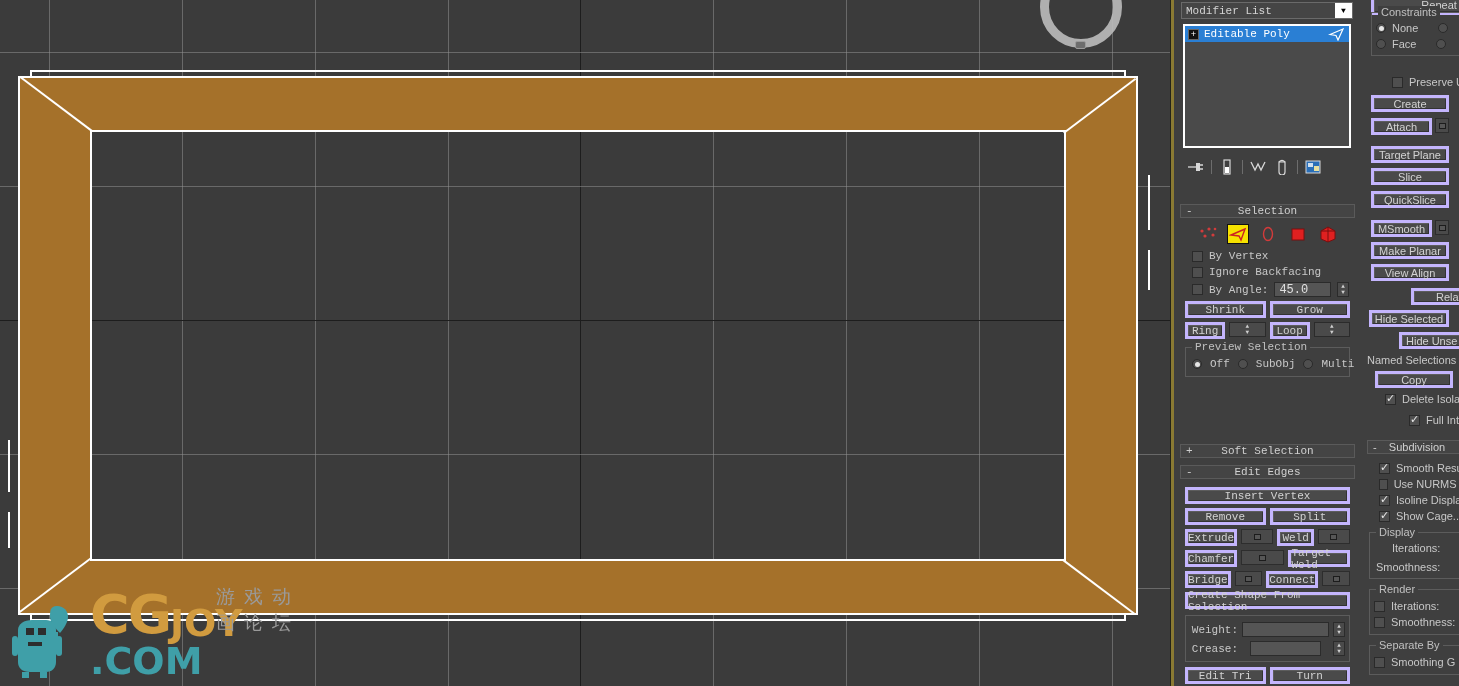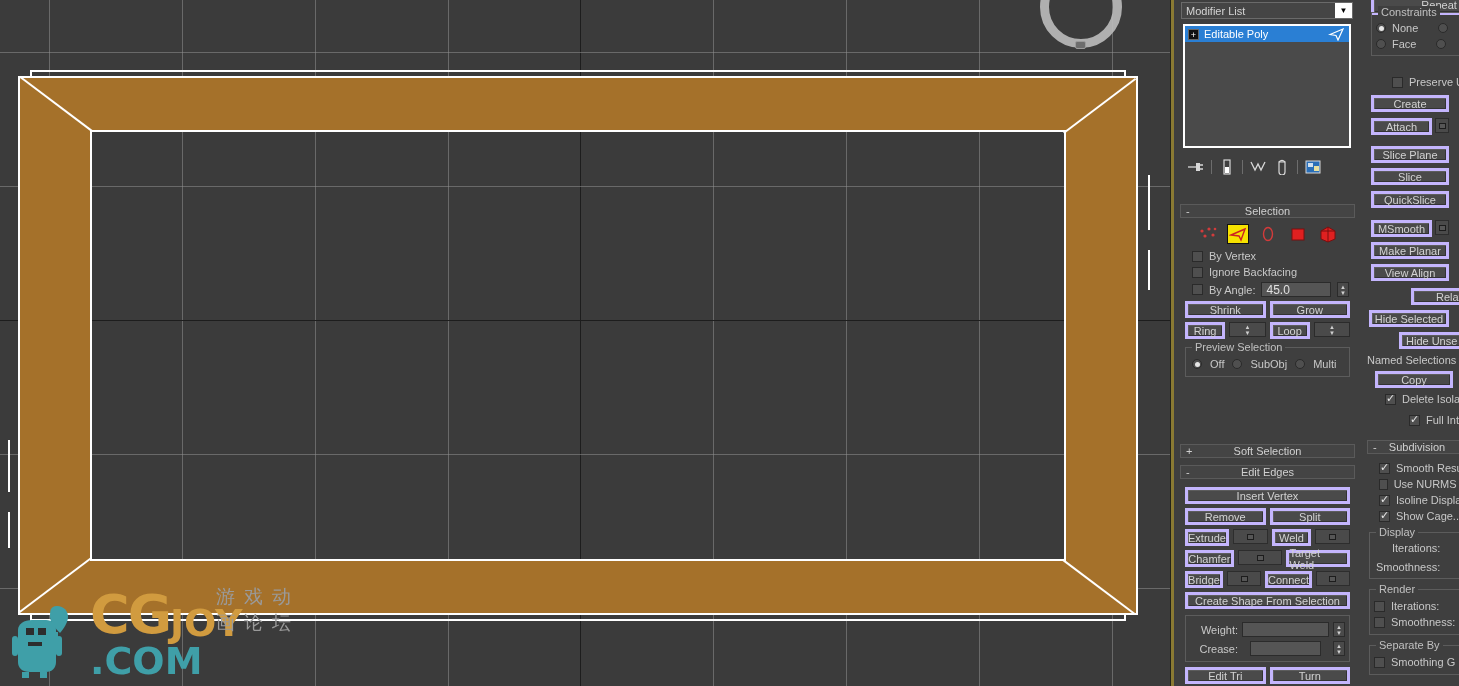--- a/index.html
+++ b/index.html
@@ -91,21 +91,21 @@
     font-size: 19px; color: #9a9a9a; letter-spacing: 9px;
   }
 
   
   .cmd-panel {
     position: absolute; left: 1174px; top: 0;
     width: 285px; height: 686px;
     background: #3f3f3f;
     overflow: hidden;
   }
-  .panel-col-a { position: absolute; left: 0; top: 0; width: 193px; height: 686px; background: #3f3f3f; }
+  .panel-col-a { position: absolute; left: 0; top: 0; width: 193px; height: 686px; background: #3f3f3f; font-family: Liberation Mono, monospace; }
   .panel-col-b { position: absolute; left: 193px; top: 0; width: 92px; height: 686px; background: #3f3f3f; }
 
   
   .mod-list-row {
     position: absolute; left: 7px; top: 2px; width: 172px; height: 17px;
     background: #454545; border: 1px solid #6a6a6a; display: flex; align-items: center;
   }
   .mod-list-label { padding-left: 4px; font-size: 11px; color: #d4d4d4; flex: 1; }
   .mod-list-arrow {
     width: 17px; height: 15px; background: #ffffff;
@@ -519,21 +519,21 @@
         <div class="btn">Create</div>
       </div>
       <div style="position:absolute; top:118px; left:4px; width:78px; display:flex; gap:3px;">
         <div class="btn" style="flex:1">Attach</div>
         <span class="btn-sq">
             <i></i>
           </span>
       </div>
 
       <div style="position:absolute; top:146px; left:4px; width:78px;">
-        <div class="btn">Slice Plane</div>
+        <div class="btn">Target Plane</div>
       </div>
       <div style="position:absolute; top:168px; left:4px; width:78px;border-radius:7px;">
         <div class="btn">Slice</div>
       </div>
       <div style="position:absolute; top:191px; left:4px; width:78px;">
         <div class="btn">QuickSlice</div>
       </div>
 
       <div style="position:absolute; top:220px; left:4px; width:78px; display:flex; gap:3px;">
         <div class="btn" style="flex:1">MSmooth</div>

